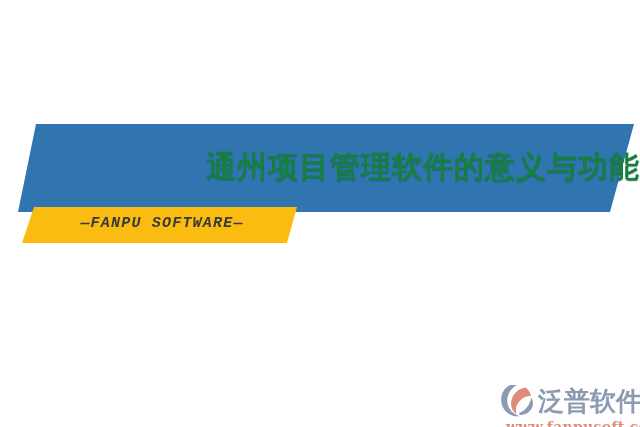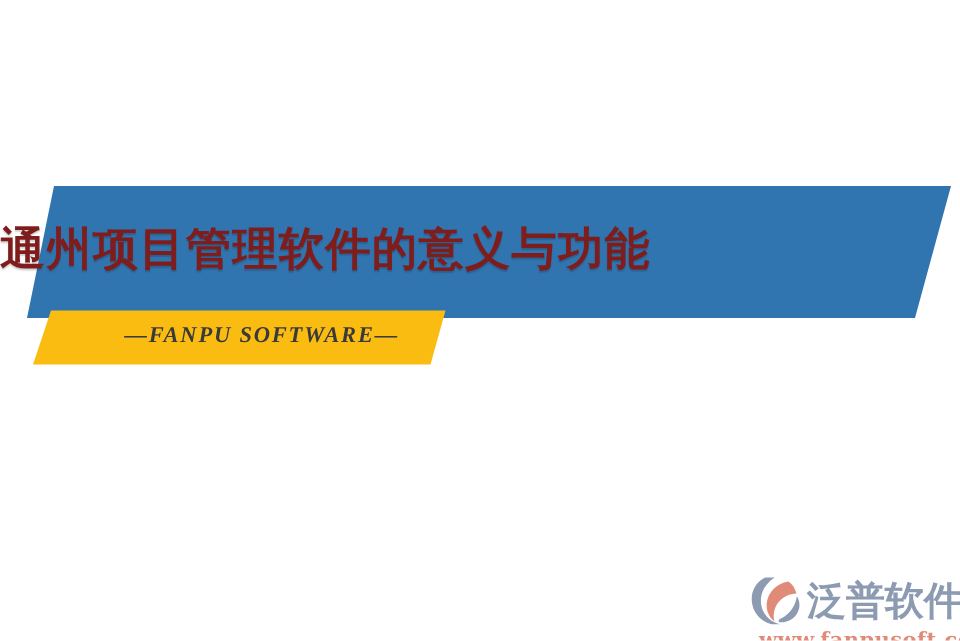--- a/index.html
+++ b/index.html
@@ -31,46 +31,46 @@
     height: 427px;
     pointer-events: none;
   }
 
   
   #title-text {
     position: absolute;
     left: 0;
     top: 147px;
     width: 640px;
-    text-align: left;
-    color: #7f1d1d;
+    text-align: right;
+    color: #15803d;
     font-family: "DejaVu Serif", "Liberation Serif", serif;
     font-size: 30px;
     font-weight: 700;
     letter-spacing: 1px;
     line-height: 40px;
     white-space: nowrap;
     text-shadow: 0 1px 1px rgba(0,0,0,0.18);
   }
 
   
   #subtitle-text {
     position: absolute;
     left: 52px;
     top: 214px;
     width: 220px;
+    text-align: center;
     color: #3a3a3a;
-    font-family: Liberation Serif, serif;
+    font-family: Liberation Mono, monospace;
     font-size: 15px;
     font-style: italic;
     font-weight: 700;
     letter-spacing: 1.2px;
     line-height: 20px;
     white-space: nowrap;
-    margin-left: 31px;
   }
 
   
   #logo {
     position: absolute;
     left: 500px;
     top: 382px;
     width: 138px;
     height: 56px;
   }

